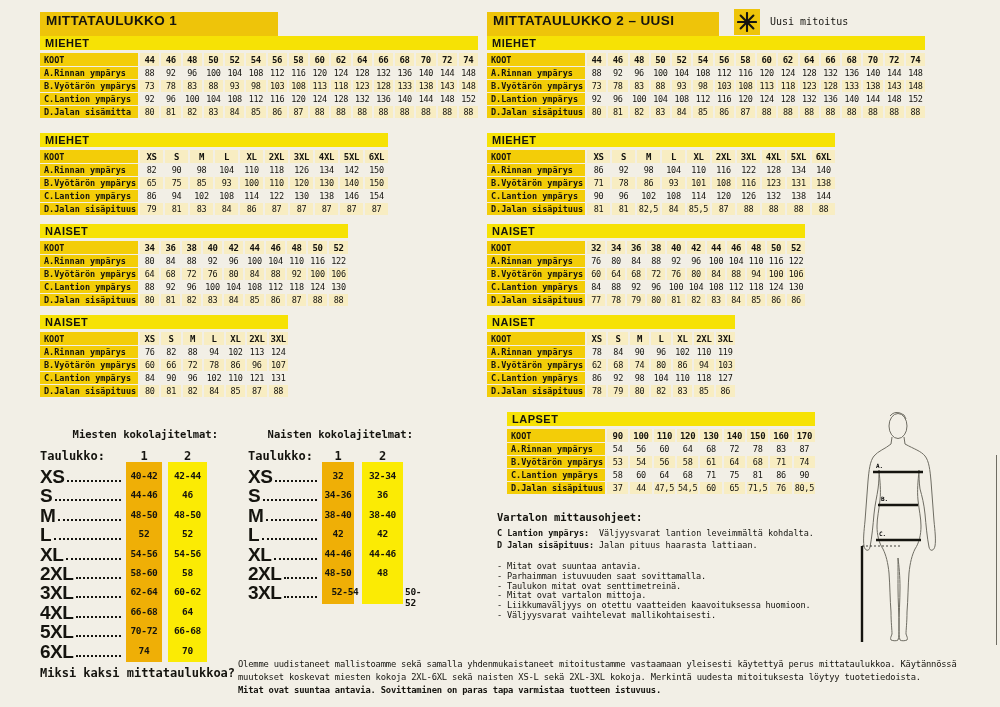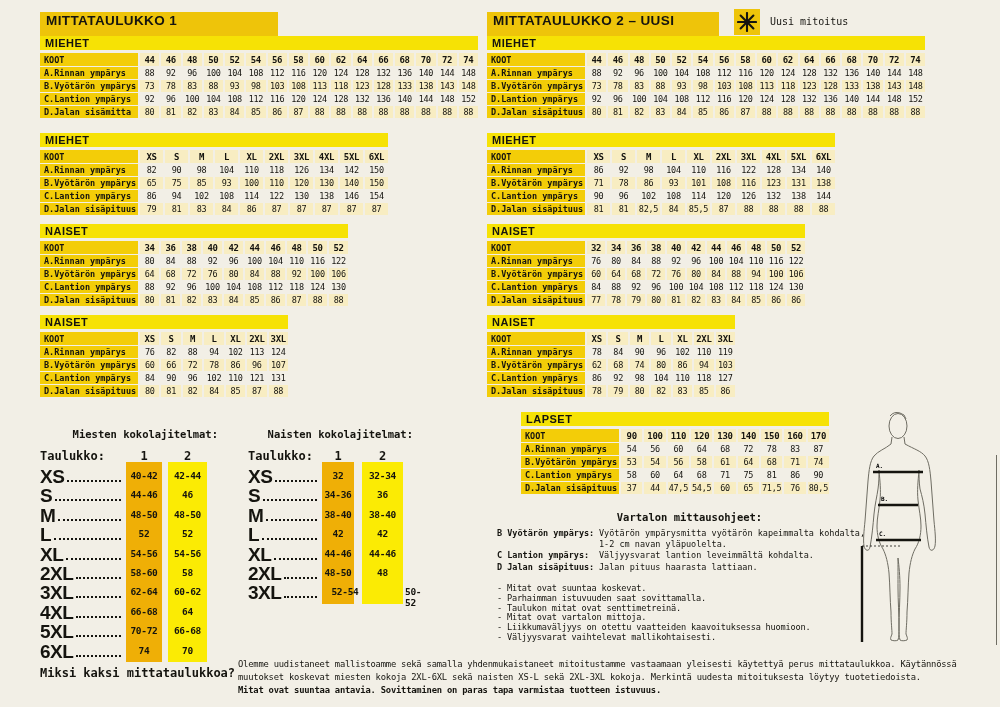--- a/index.html
+++ b/index.html
@@ -35,21 +35,21 @@
   .trow.datarow{height:12px;}
   .assort{position:absolute;}
   .assort h3{font:700 10.5px var(--mono);text-align:right;}
   .assort .tauluk{position:absolute;font:700 12px var(--mono);}
   .band{position:absolute;}
   .arow{position:absolute;display:flex;align-items:flex-end;}
   .size-letter{font:900 19px var(--sans);letter-spacing:-.5px;line-height:17px;}
   .leader{flex:1;border-bottom:2px dotted #15140f;margin:0 3px 3px 3px;height:12px;}
   .aval{position:absolute;text-align:center;font:700 9.5px var(--mono);letter-spacing:-.3px;}
   .instructions{position:absolute;width:385px;}
-  .instructions h3{font:700 10.5px var(--mono);margin-bottom:5px;text-align:center;}
+  .instructions h3{font:700 10.5px var(--mono);margin-bottom:5px;}
   .defrow{display:flex;font-size:8.5px;line-height:10.5px;margin-bottom:1px;}
   .defrow .term{width:102px;font-weight:700;flex:none;}
   .defrow .desc{white-space:pre-line;}
   .notes{margin-top:12px;}
   .notes div{font-size:8.6px;line-height:9.8px;letter-spacing:-.2px;}
   .why-title{font:700 12px var(--mono);}
   .why-lines div{font-size:8.8px;line-height:13px;letter-spacing:-.2px;}
   .why-lines div.bold{font-weight:700;}
   .star-box{width:26px;height:26px;background:var(--title-gold);
     display:flex;align-items:center;justify-content:center;}
@@ -658,21 +658,21 @@
           <div class="lab">D.Jalan sisäpituus</div>
           <div class="cell pale">78</div>
           <div class="cell pale">79</div>
           <div class="cell pale">80</div>
           <div class="cell pale">82</div>
           <div class="cell pale">83</div>
           <div class="cell pale">85</div>
           <div class="cell pale">86</div>
         </div>
       </div>
-      <div class="size-table" style="left: 501px; top: 412px; width: 328px; padding-left: 20px;">
+      <div class="size-table" style="left: 487px; top: 412px; width: 328px; padding-left: 20px;">
         <div class="section-bar">LAPSET</div>
         <div style="height: 2px;"></div>
         <div class="trow koot" style="grid-template-columns: 98px repeat(9, 1fr);">
           <div class="lab">KOOT</div>
           <div class="cell pale">90</div>
           <div class="cell pale">100</div>
           <div class="cell pale">110</div>
           <div class="cell pale">120</div>
           <div class="cell pale">130</div>
           <div class="cell pale">140</div>
@@ -847,35 +847,30 @@
         <div class="leader"></div>
       </div>
       <div class="aval" style="left: 74px; top: 158.4px; width: 46px;">52-54</div>
       <div class="aval" style="left: 114px; top: 158.4px; width: 41px; padding-left: 43px;">50-52</div>
     </div>
 
   <div class="instructions" style="left:497px;top:511px;position:absolute;">
     <h3>Vartalon mittausohjeet:</h3>
     <div id="defs-root">
         <div class="defrow">
-          <span class="term">B Vyötärön ympärys:</span>
-          <span class="desc">Vyötärön ympärysmitta vyötärön kapeimmalta kohdalta,
-1-2 cm navan yläpuolelta.</span>
-        </div>
-        <div class="defrow">
           <span class="term">C Lantion ympärys:</span>
           <span class="desc">Väljyysvarat lantion leveimmältä kohdalta.</span>
         </div>
         <div class="defrow">
           <span class="term">D Jalan sisäpituus:</span>
           <span class="desc">Jalan pituus haarasta lattiaan.</span>
         </div>
       </div>
     <div class="notes" id="notes-root">
-        <div>- Mitat ovat suuntaa koskevat.</div>
+        <div>- Mitat ovat suuntaa antavia.</div>
         <div>- Parhaimman istuvuuden saat sovittamalla.</div>
         <div>- Taulukon mitat ovat senttimetreinä.</div>
         <div>- Mitat ovat vartalon mittoja.</div>
         <div>- Liikkumaväljyys on otettu vaatteiden kaavoituksessa huomioon.</div>
         <div>- Väljyysvarat vaihtelevat mallikohtaisesti.</div>
       </div>
   </div>
 
   <svg class="abs" style="left:856px;top:410px;" width="145" height="253" viewBox="0 0 145 253">
     <g fill="none" stroke="#6f6d63" stroke-width="1">

